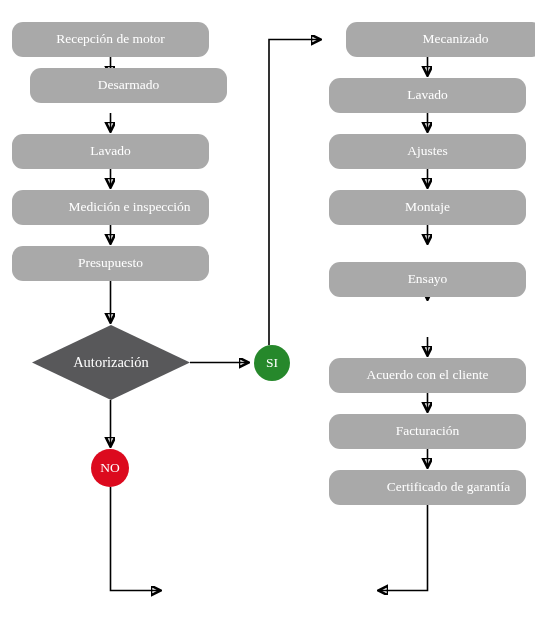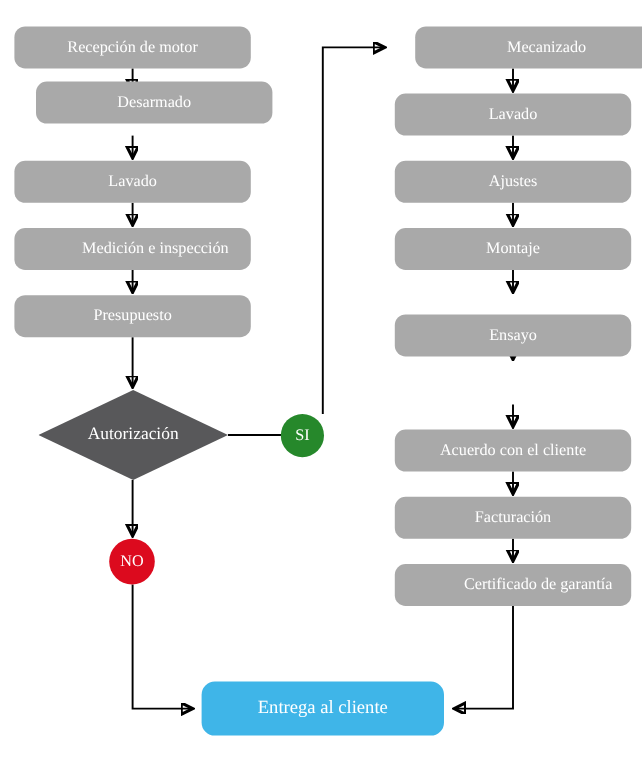--- a/index.html
+++ b/index.html
@@ -31,20 +31,21 @@
     border-radius: 9px;
     line-height: 1.05;
     padding: 0 6px;
     user-select: none;
   }
   .node.gray {
     background: #a9a9a9;
     font-size: 13.5px;
     width: 197px;
     height: 35px;
+    border-radius: 11px;
   }
   .node.blue {
     background: #3fb5e8;
     font-size: 15.5px;
     width: 202px;
     height: 45px;
     border-radius: 11px;
   }
   
   .diamond-wrap {
@@ -152,21 +153,21 @@
   </div>
   <div class="node gray" style="left:12px; top:246px;">
     <span>Presupuesto</span>
   </div>
 
   <div class="diamond-wrap" style="left:32px; top:325px;">
     <div class="diamond-shape"></div>
     <div class="diamond-label">Autorización</div>
   </div>
 
-  <div class="circle green" style="left:234px; top:345px; width:36px; height:36px;align-items:center;">
+  <div class="circle green" style="left:254px; top:345px; width:36px; height:36px;align-items:center;">
     <span>SI</span>
   </div>
   <div class="circle red" style="left:91px; top:449px; width:38px; height:38px;">
     <span>NO</span>
   </div>
 
   <div class="node gray" style="left:346px; top:22px;padding-left:28px;">
     <span>Mecanizado</span>
   </div>
   <div class="node gray" style="left:329px; top:78px;">
@@ -184,17 +185,14 @@
   <div class="node gray" style="left:329px; top:358px;">
     <span>Acuerdo con el cliente</span>
   </div>
   <div class="node gray" style="left:329px; top:414px;">
     <span>Facturación</span>
   </div>
   <div class="node gray" style="left:329px; top:470px;padding-left:48px;">
     <span>Certificado de garantía</span>
   </div>
 
-  <div class="node blue" style="left:168px; top:568px;">
-    <span>Entrega al cliente</span>
-  </div>
 
 </div>
 
 </body></html>

